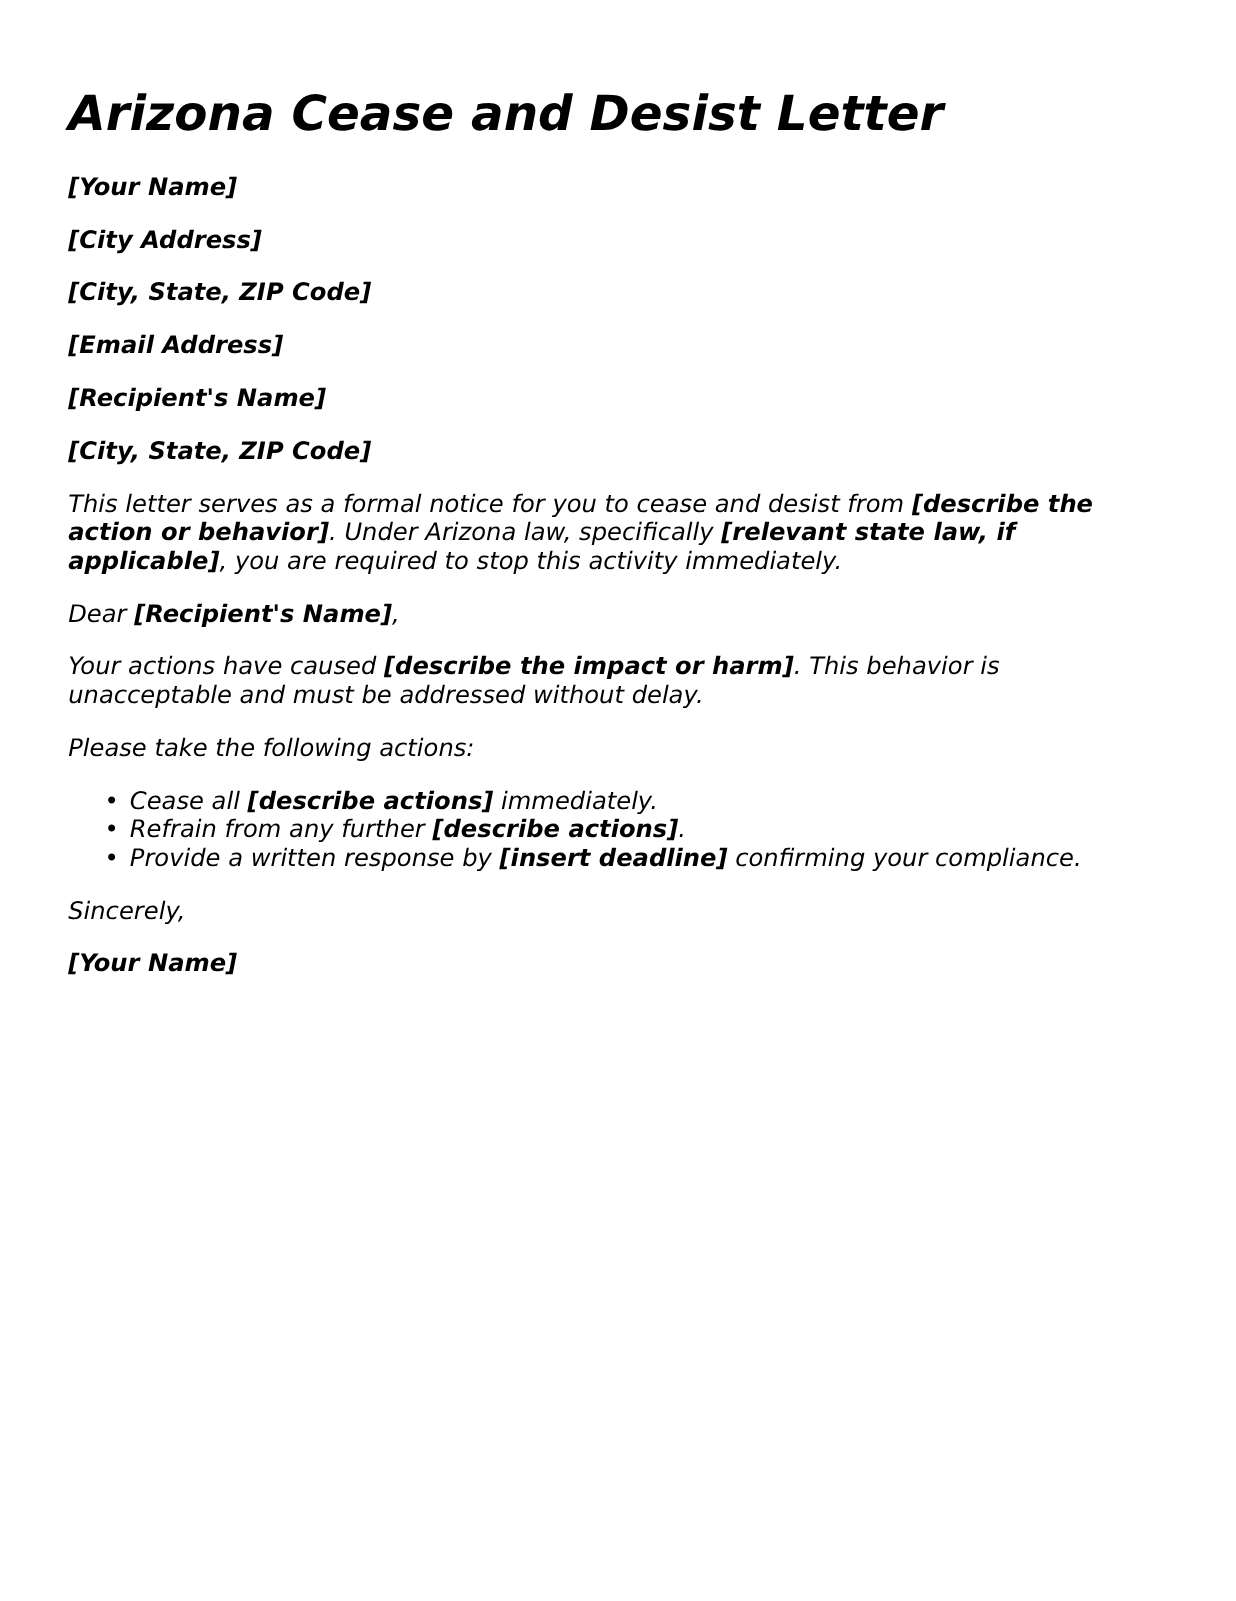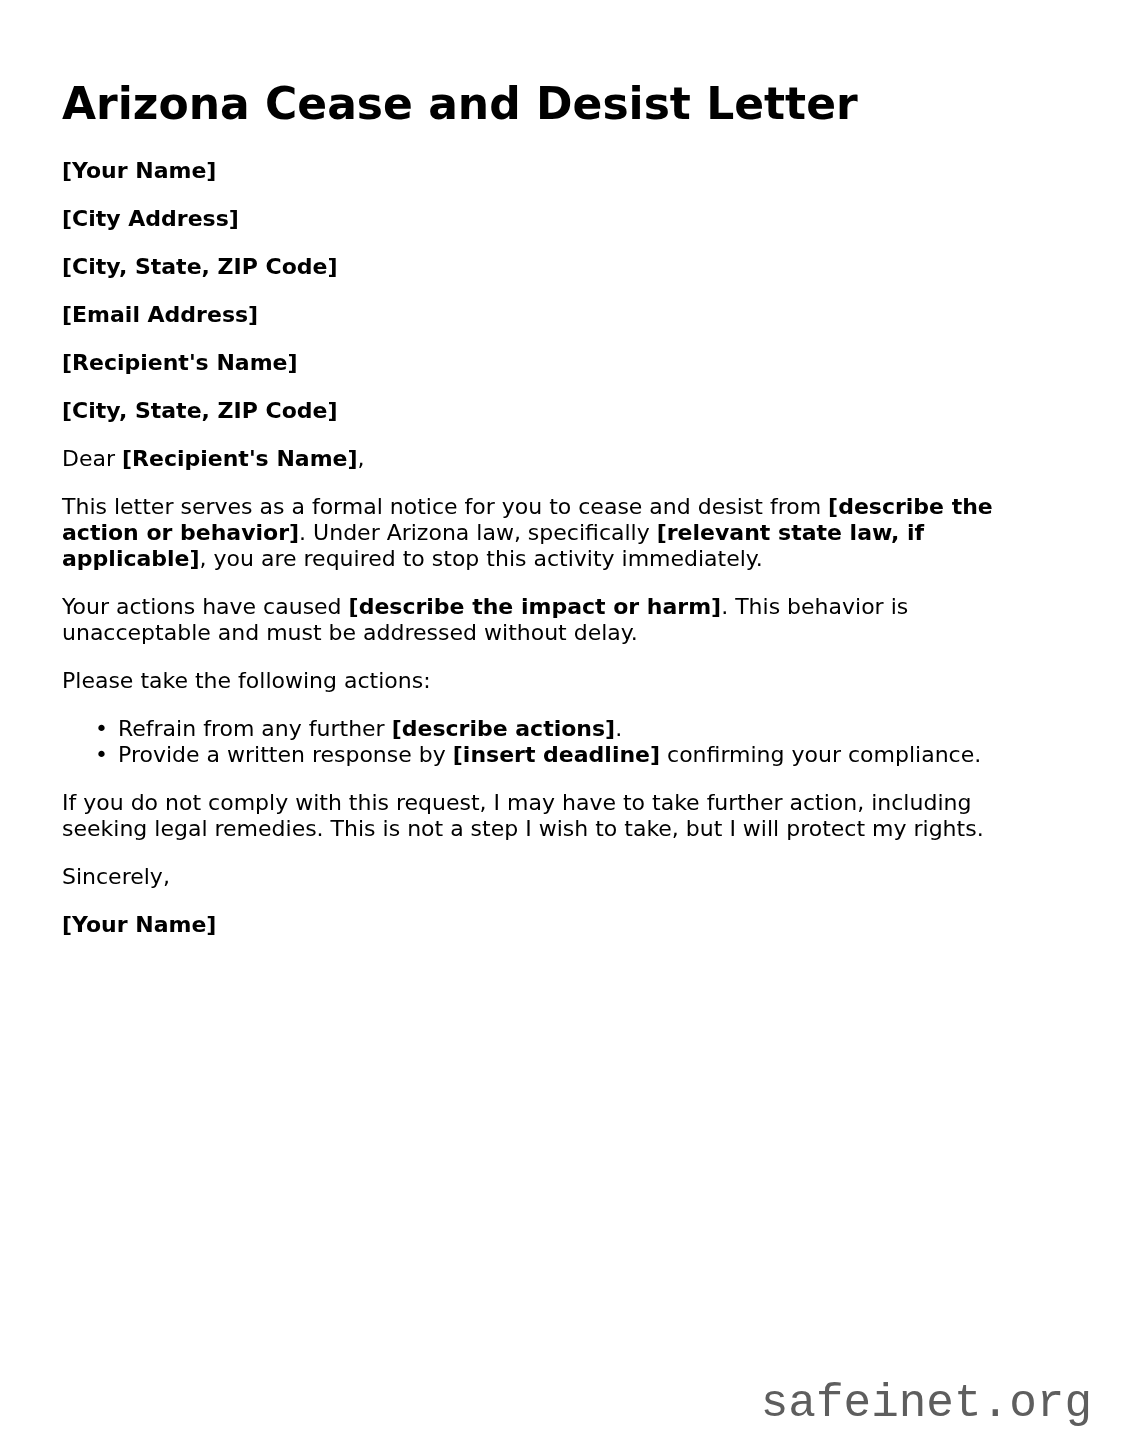--- a/index.html
+++ b/index.html
@@ -10,20 +10,21 @@
   .page {
     position: relative;
     width: 1124px;
     height: 1455px;
     background: #ffffff;
     color: #000000;
     font-family: "DejaVu Sans", sans-serif;
     box-sizing: border-box;
     padding: 78px 71px 0 62px;
     overflow: hidden;
+    font-style: italic;
   }
   .title {
     margin: 0 0 27px 0;
     font-size: 44px;
     line-height: 1.2;
     font-weight: bold;
     letter-spacing: 0;
   }
   .line, .para {
     margin: 0 0 22px 0;
@@ -73,35 +74,34 @@
   <h1 class="title">Arizona Cease and Desist Letter</h1>
 
   <p class="line ph">[Your Name]</p>
   <p class="line ph">[City Address]</p>
   <p class="line ph">[City, State, ZIP Code]</p>
   <p class="line ph">[Email Address]</p>
 
   <p class="line ph">[Recipient's Name]</p>
   <p class="line ph">[City, State, ZIP Code]</p>
 
+  <p class="para"><span>This letter serves as a formal notice for you to cease and desist from </span><span class="b">[describe the action or behavior]</span><span>. Under Arizona law, specifically </span><span class="b">[relevant state law, if applicable]</span><span>, you are required to stop this activity immediately.</span></p>
+
   <p class="para"><span>Dear </span><span class="b">[Recipient's Name]</span><span>,</span></p>
-
-  <p class="para"><span>This letter serves as a formal notice for you to cease and desist from </span><span class="b">[describe the action or behavior]</span><span>. Under Arizona law, specifically </span><span class="b">[relevant state law, if applicable]</span><span>, you are required to stop this activity immediately.</span></p>
 
   <p class="para"><span>Your actions have caused </span><span class="b">[describe the impact or harm]</span><span>. This behavior is unacceptable and must be addressed without delay.</span></p>
 
   <p class="para">Please take the following actions:</p>
 
   <ul class="actions">
+    <li><span>Cease all </span><span class="b">[describe actions]</span><span> immediately.</span></li>
     <li><span>Refrain from any further </span><span class="b">[describe actions]</span><span>.</span></li>
     <li><span>Provide a written response by </span><span class="b">[insert deadline]</span><span> confirming your compliance.</span></li>
   </ul>
 
-  <p class="para">If you do not comply with this request, I may have to take further action, including seeking legal remedies. This is not a step I wish to take, but I will protect my rights.</p>
 
 
   <p class="para">Sincerely,</p>
 
   <p class="para ph">[Your Name]</p>
 
-  <div class="watermark">safeinet.org</div>
 
 </div>
 
 </body></html>

